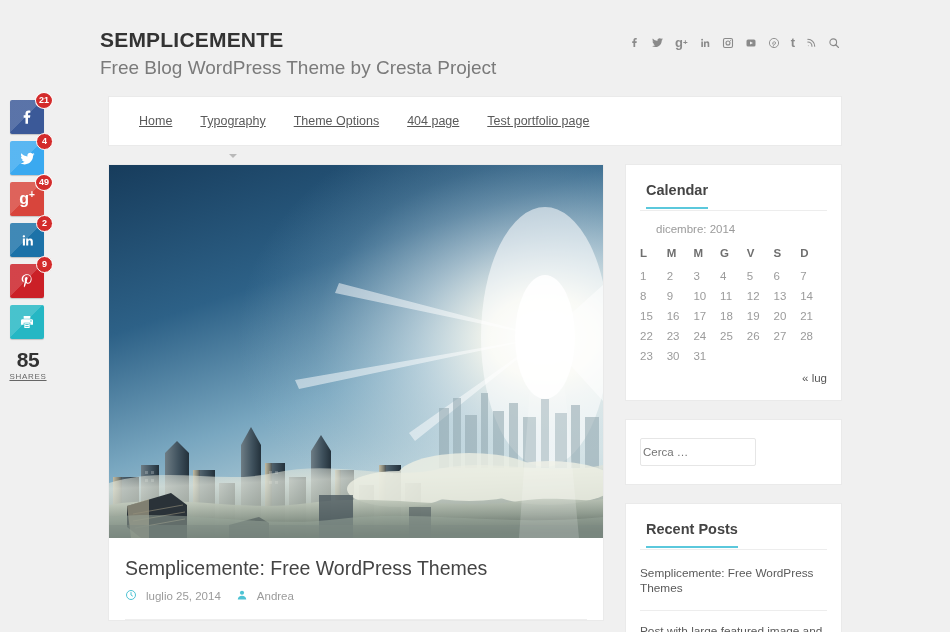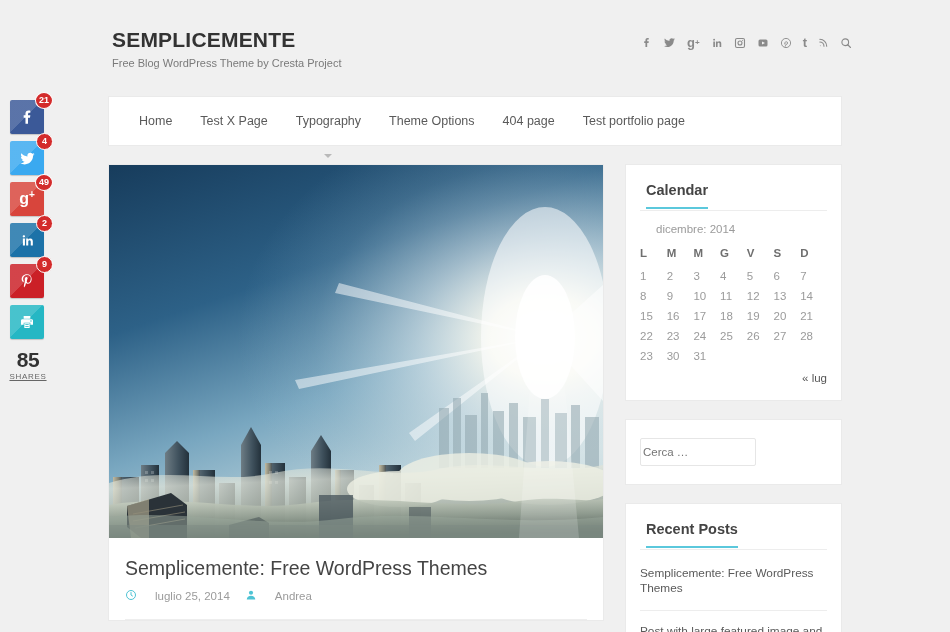--- a/index.html
+++ b/index.html
@@ -42,39 +42,39 @@
     margin:10px 0 0 0;width:56px;text-align:center;
   }
   .share-count .num{
     font-size:21px;font-weight:bold;color:#333;letter-spacing:-.5px;line-height:1;
   }
   .share-count .lbl{
     font-size:8px;color:#666;letter-spacing:.7px;margin-top:2px;text-decoration:underline;
   }
 
   
-  .site-header{position:absolute;left:112px;top:28px;width:740px;height:60px;}
+  .site-header{position:absolute;left:100px;top:28px;width:740px;height:60px;}
   .site-title{
     font-size:21px;font-weight:bold;color:#333;letter-spacing:.2px;
     margin:0;line-height:1.1;
   }
   .site-tagline{
-    font-size:11px;color:#7a7a7a;margin-top:6px;line-height:1.2;
+    font-size:19px;color:#7a7a7a;margin-top:6px;line-height:1.2;
   }
   .header-social{
     position:absolute;right:0;top:8px;display:flex;align-items:center;gap:11px;
   }
   .header-social a{color:#8a8a8a;display:flex;align-items:center;cursor:pointer;}
 
   
   .navbar{
     position:absolute;left:108px;top:96px;width:734px;height:50px;
     background:#fff;border:1px solid #eaeaea;box-sizing:border-box;
   }
-  .nav-list{display:flex;align-items:flex-end;height:100%;padding-left:16px;}
+  .nav-list{display:flex;align-items:flex-end;height:100%;padding-left:16px;text-decoration:underline;}
   .nav-item{
     position:relative;padding:0 14px;font-size:12.5px;color:#5a5a5a;cursor:pointer;
     line-height:48px;
   }
   .nav-caret{
     position:absolute;left:50%;bottom:-13px;margin-left:-4px;
     width:0;height:0;border-left:4px solid transparent;border-right:4px solid transparent;
     border-top:4px solid #b9b9b9;
   }
 
@@ -88,21 +88,21 @@
     position:relative;width:494px;height:373px;overflow:hidden;background:#17384f;
   }
   .post-body{padding:18px 16px 0 16px;}
   .post-title{
     font-size:19.5px;color:#444;font-weight:normal;margin:0;line-height:1.25;
   }
   .post-meta{
     display:flex;align-items:center;gap:15px;margin-top:9px;padding-bottom:16px;
     border-bottom:1px solid #eee;
   }
-  .meta-item{display:flex;align-items:center;gap:18px;font-size:11.5px;color:#9b9b9b;}
+  .meta-item{display:flex;align-items:center;gap:9px;font-size:11.5px;color:#9b9b9b;}
   .meta-item svg{flex:none;}
 
   
   .sidebar{position:absolute;left:625px;top:164px;width:217px;}
   .widget{
     background:#fff;border:1px solid #eaeaea;box-sizing:border-box;
     padding:16px 14px;margin-bottom:18px;
   }
   .widget-title{
     font-size:14.5px;font-weight:bold;color:#444;margin:0 0 9px 6px;
@@ -255,21 +255,20 @@
             <circle cx="10.5" cy="10.5" r="6.7"></circle>
             <path d="M15.5 15.5L21 21" stroke-linecap="round"></path>
           </svg>
         </a>
     </div>
   </div>
 
   <nav class="navbar">
     <div class="nav-list">
       <div class="nav-item"><span>Home</span></div>
-      <div class="nav-item"><span>Test X Page</span></div>
       <div class="nav-item">
         <span>Typography</span>
         <span class="nav-caret"></span>
       </div>
       <div class="nav-item"><span>Theme Options</span></div>
       <div class="nav-item"><span>404 page</span></div>
       <div class="nav-item"><span>Test portfolio page</span></div>
     </div>
   </nav>
 

